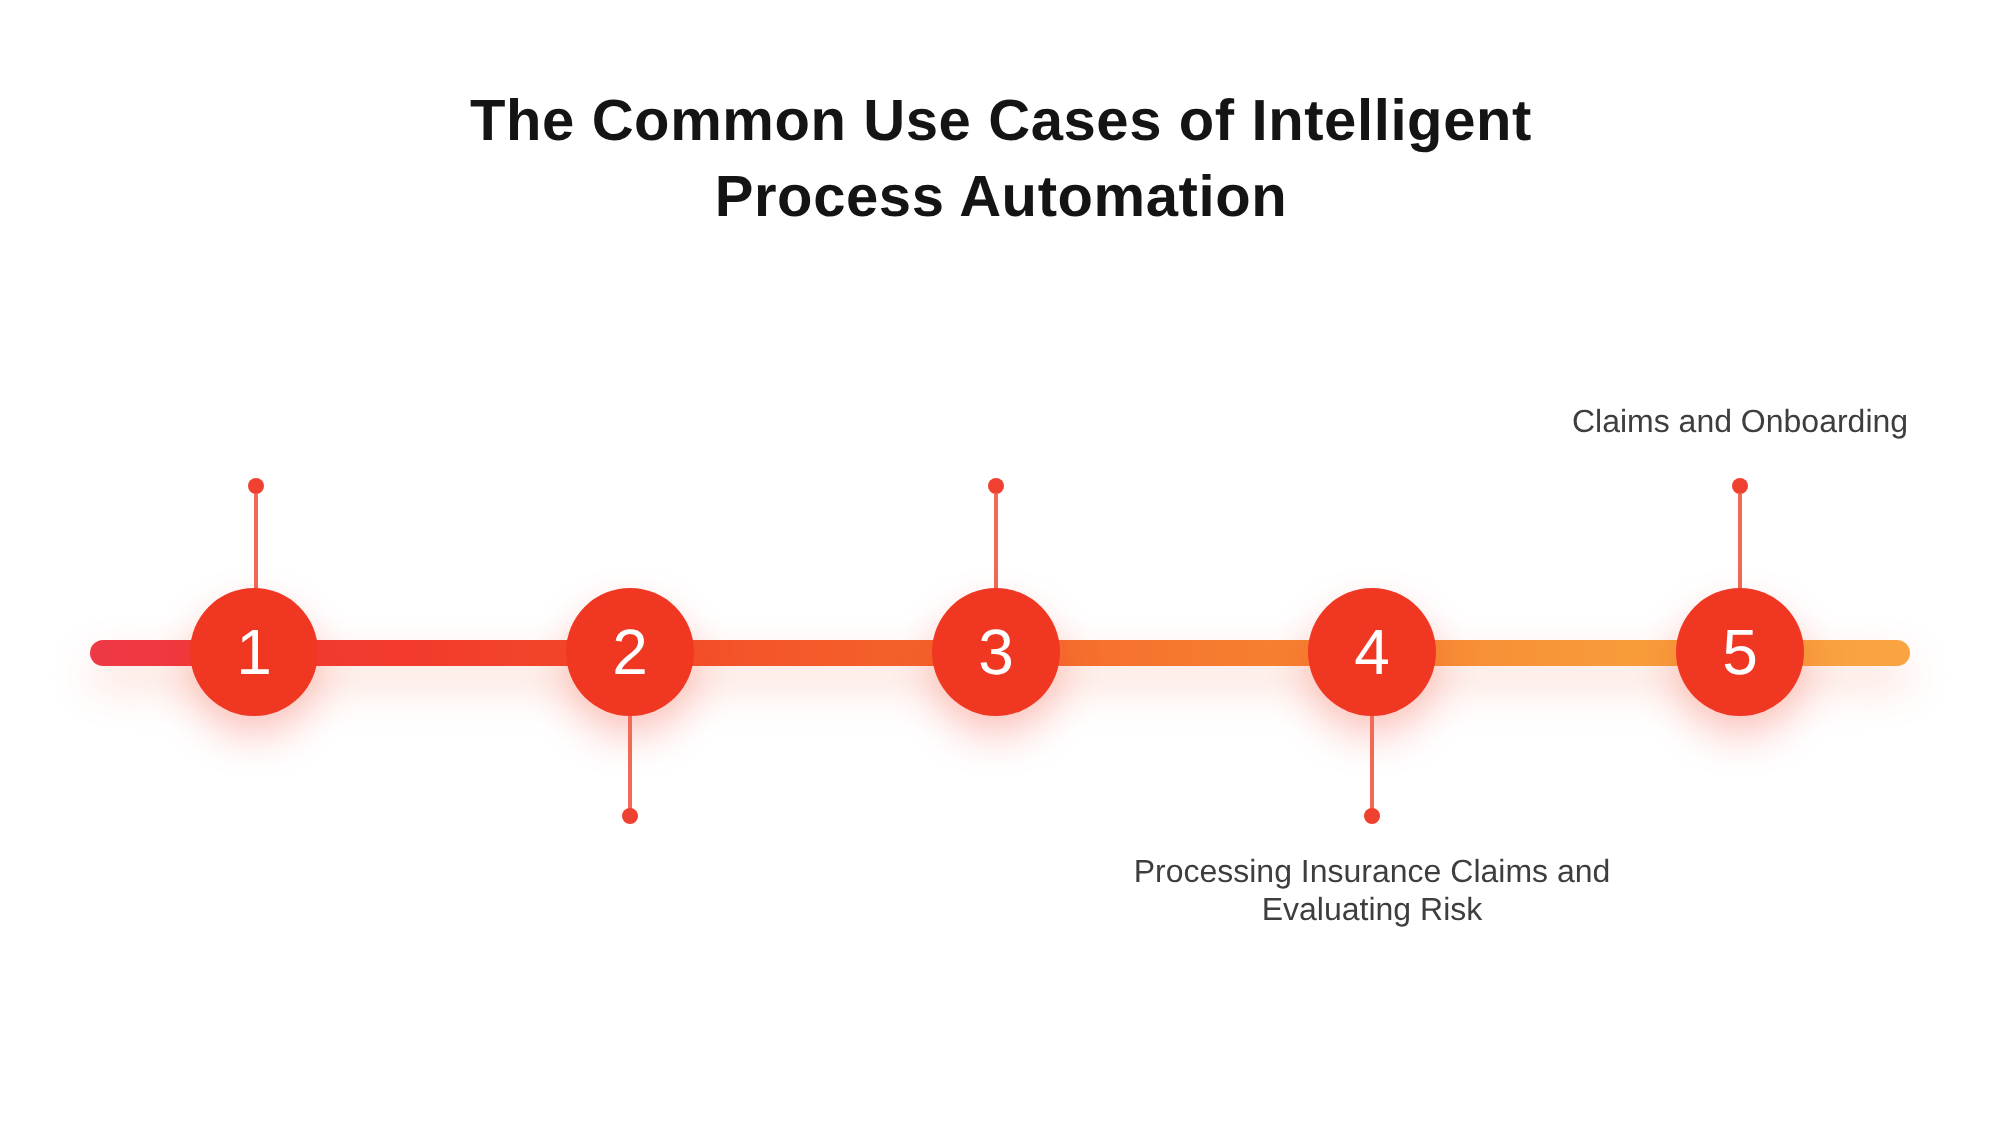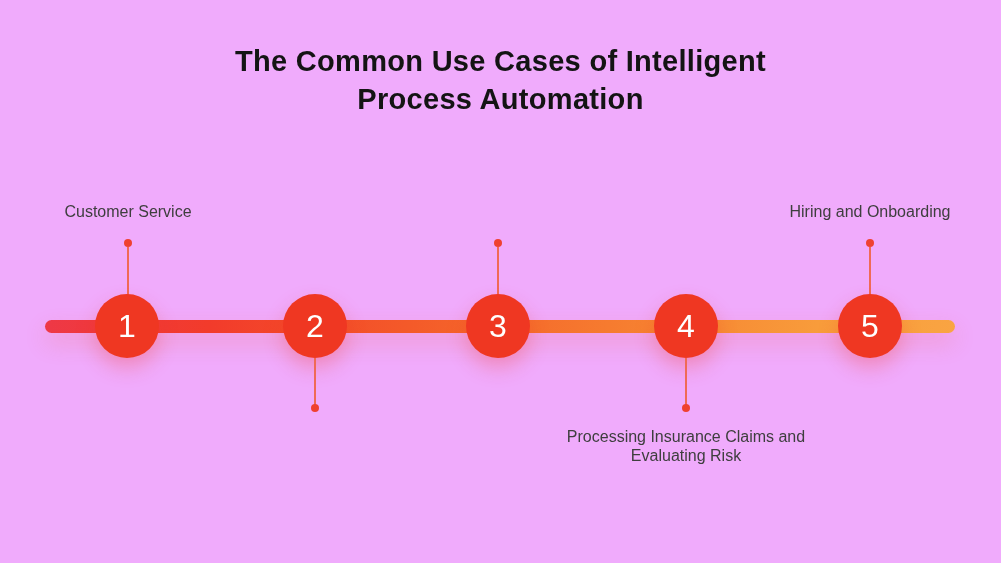--- a/index.html
+++ b/index.html
@@ -2,21 +2,21 @@
 <html><head>
 <meta charset="utf-8">
 <style>
   * { margin: 0; padding: 0; box-sizing: border-box; }
   html, body { background: #d8d8d8; }
   .canvas {
     position: relative;
     width: 1001px;
     height: 563px;
     margin: 0 auto;
-    background: #f0abfc;
+    background: #ffffff;
     overflow: hidden;
     font-family: "Liberation Sans", "DejaVu Sans", sans-serif;
   }
   .title {
     position: absolute;
     top: 42px;
     left: 0;
     width: 100%;
     text-align: center;
     font-size: 29px;
@@ -104,21 +104,20 @@
 </head>
 <body>
 
 <div class="canvas">
 
   <h1 class="title">The Common Use Cases of Intelligent
 Process Automation</h1>
 
   <div class="timeline-bar"></div>
 
-  <div class="label" style="left:18px; top:202px;">Customer Service</div>
   <div class="stem-dot" style="left:124px; top:239px;"></div>
   <div class="stem" style="left:127px; top:247px;"></div>
   <div class="node" style="left:95px; top:294px;">
     <span class="node-num">1</span>
   </div>
 
   <div class="node" style="left:283px; top:294px;">
     <span class="node-num">2</span>
   </div>
   <div class="stem" style="left:314px; top:358px;"></div>
@@ -130,21 +129,21 @@
     <span class="node-num">3</span>
   </div>
 
   <div class="node" style="left:654px; top:294px;">
     <span class="node-num">4</span>
   </div>
   <div class="stem" style="left:685px; top:358px;"></div>
   <div class="stem-dot" style="left:682px; top:404px;"></div>
   <div class="label label-wide" style="left:556px; top:427px;">Processing Insurance Claims and Evaluating Risk</div>
 
-  <div class="label" style="left:760px; top:202px;">Hiring and Onboarding</div>
+  <div class="label" style="left:760px; top:202px;">Claims and Onboarding</div>
   <div class="stem-dot" style="left:866px; top:239px;"></div>
   <div class="stem" style="left:869px; top:247px;"></div>
   <div class="node" style="left:838px; top:294px;">
     <span class="node-num">5</span>
   </div>
 
 
 </div>
 
 </body></html>

